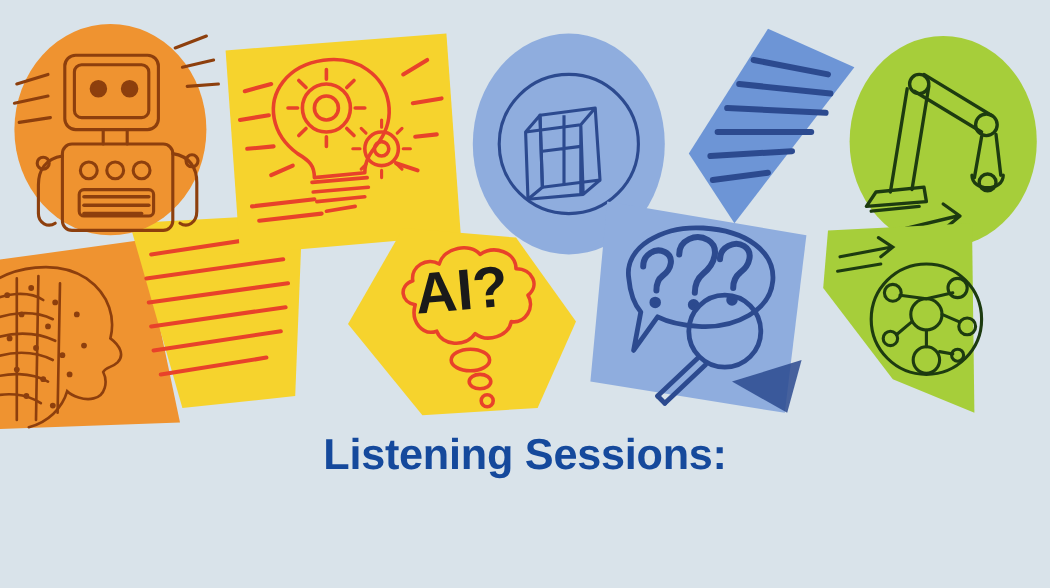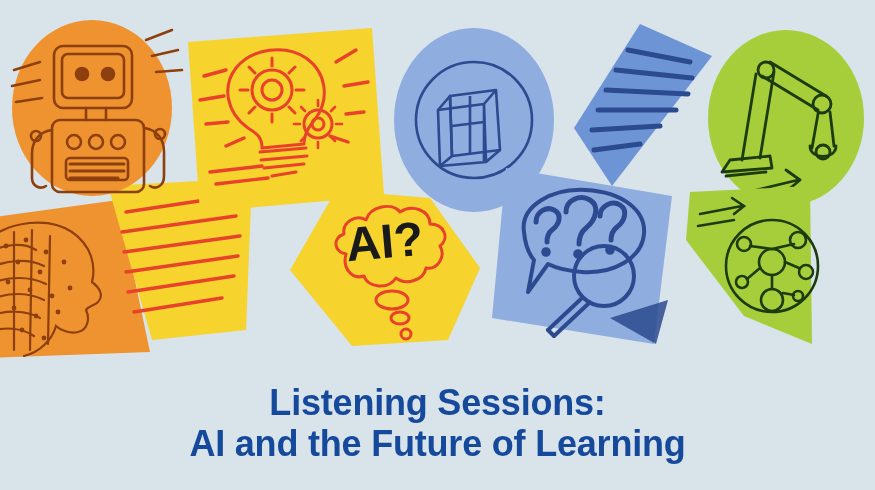--- a/index.html
+++ b/index.html
@@ -8,21 +8,21 @@
     background:#d9e3ea;
     font-family:"Liberation Sans", sans-serif;
   }
   #banner{
     position:relative;width:875px;height:490px;
     background:#d9e3ea;
     overflow:hidden;
   }
   .art{position:absolute;left:0;top:0;width:875px;height:490px;}
   .title-block{
-    position:absolute;left:0;top:382px;width:875px;
+    position:absolute;left:0;top:358px;width:875px;
     text-align:center;
     line-height:1.14;
     color:#15499c;
     font-weight:bold;
     letter-spacing:-0.2px;
   }
   .title-line1{font-size:36px;display:block;}
   .title-line2{font-size:36px;display:block;}
 </style>
 </head>
@@ -252,16 +252,15 @@
         <ellipse cx="400" cy="318" rx="9" ry="6"></ellipse>
         <circle cx="406" cy="334" r="5"></circle>
       </g>
       <text x="386" y="258" text-anchor="middle" font-family="'Liberation Sans', sans-serif" font-size="48" font-weight="bold" fill="#1a1a1a" transform="rotate(-5 386 258)">AI?</text>
     </g>
 
   </svg>
 
   <div class="title-block">
     <span class="title-line1">Listening Sessions:</span>
-    <span class="title-line2">AI and the Future of Learning</span>
   </div>
 
 </div>
 
 </body></html>

